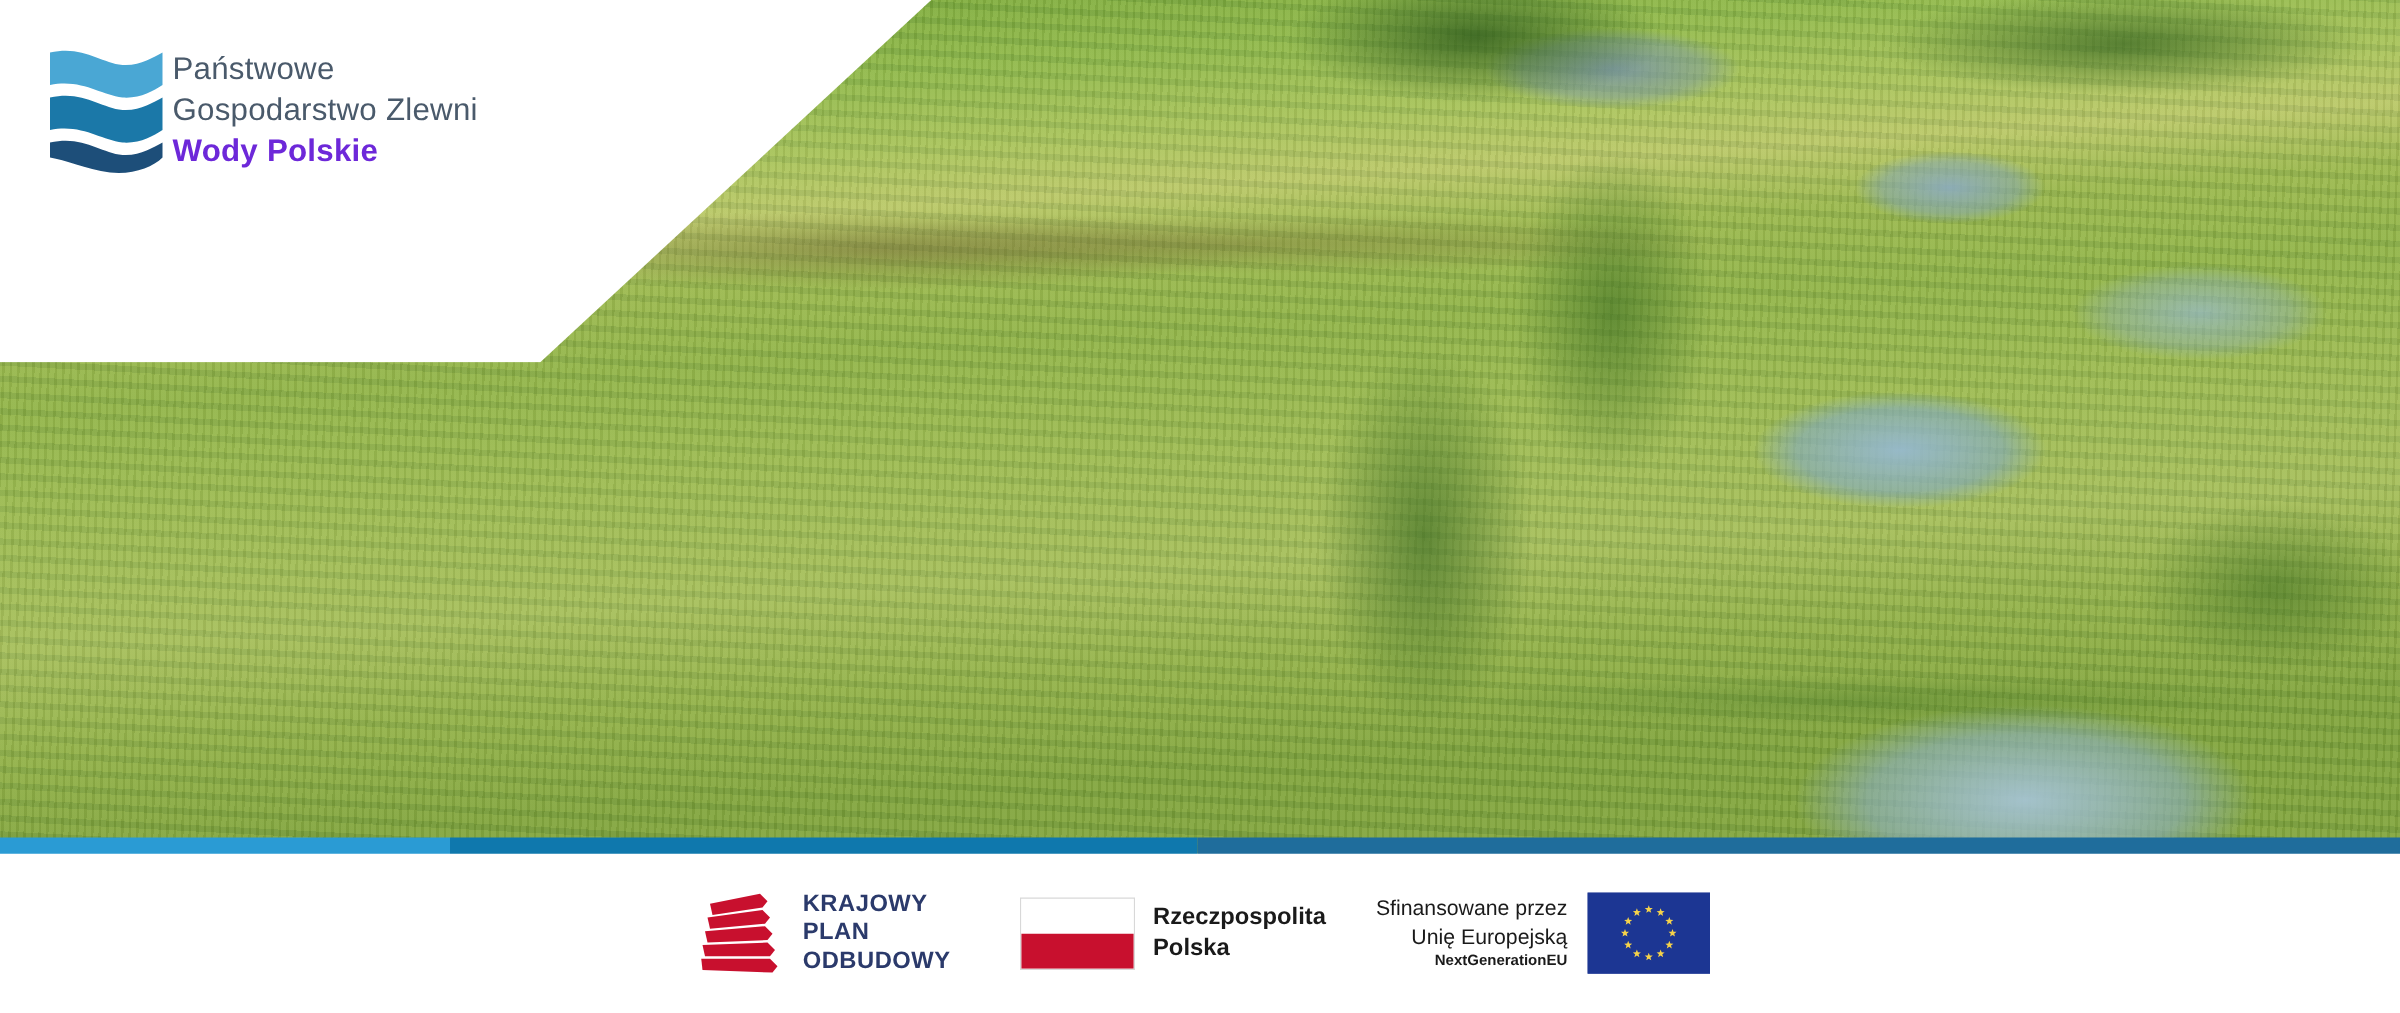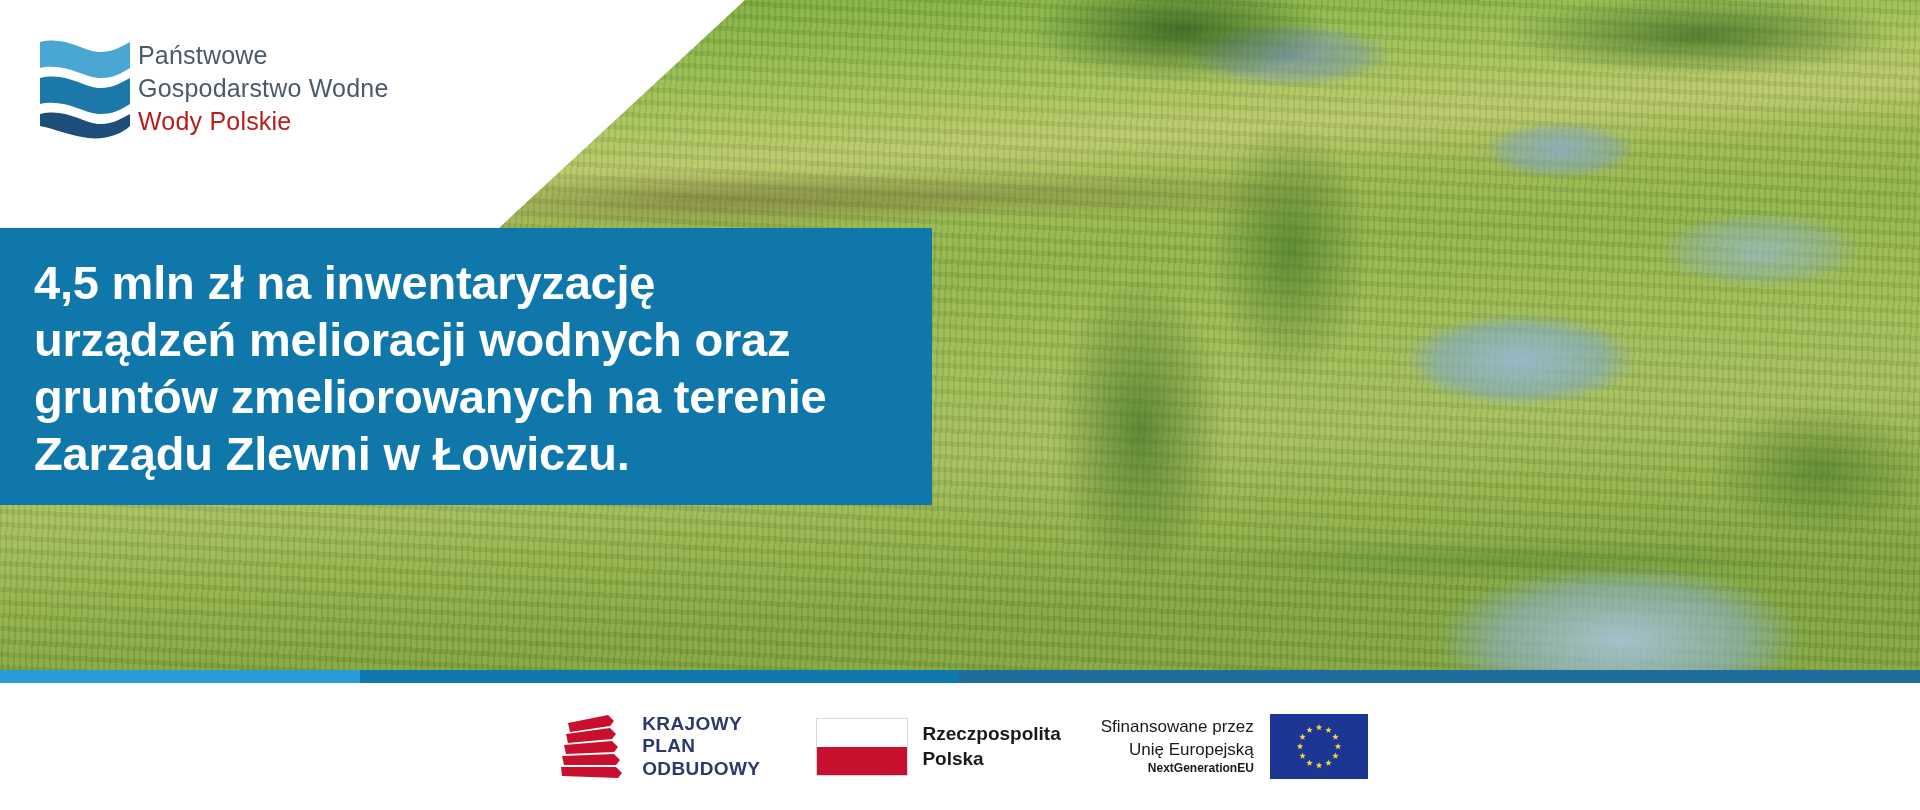--- a/index.html
+++ b/index.html
@@ -88,22 +88,22 @@
   .logo-text { line-height: 1.32; }
   .logo-text .l1,
   .logo-text .l2 {
     font-size: 25px;
     color: #4a5a6b;
     letter-spacing: 0.2px;
     white-space: nowrap;
   }
   .logo-text .l3 {
     font-size: 25px;
-    font-weight: normal;
-    color: #b91c1c;
+    font-weight: bold;
+    color: #6d28d9;
     letter-spacing: 0.2px;
     white-space: nowrap;
   }
 
   
   .headline-box {
     position: absolute;
     left: 0;
     top: 228px;
     width: 932px;
@@ -213,33 +213,25 @@
   <div class="white-wedge"></div>
 
   <div class="logo-block">
     <svg class="logo-mark" viewBox="0 0 98 108">
       <path d="M4 8 C30 2, 44 16, 62 18 C76 19, 86 12, 94 8 L94 34 C86 39, 76 45, 62 44 C44 42, 30 29, 4 34 Z" fill="#4aa7d4"></path>
       <path d="M4 44 C30 38, 44 52, 62 54 C76 55, 86 48, 94 44 L94 70 C86 75, 76 81, 62 80 C44 78, 30 65, 4 70 Z" fill="#1b78a8"></path>
       <path d="M4 80 C30 74, 44 88, 62 90 C76 91, 86 84, 94 80 L94 92 C86 100, 70 106, 52 104 C32 101, 16 94, 4 92 Z" fill="#1d4e79"></path>
     </svg>
     <div class="logo-text">
       <div class="l1">Państwowe</div>
-      <div class="l2">Gospodarstwo Wodne</div>
+      <div class="l2">Gospodarstwo Zlewni</div>
       <div class="l3">Wody Polskie</div>
     </div>
   </div>
 
-  <div class="headline-box">
-    <h1 class="headline">
-      <span class="hl-line">4,5 mln zł na inwentaryzację</span>
-      <span class="hl-line">urządzeń melioracji wodnych oraz</span>
-      <span class="hl-line">gruntów zmeliorowanych na terenie</span>
-      <span class="hl-line">Zarządu Zlewni w Łowiczu.</span>
-    </h1>
-  </div>
 
   <div class="stripe">
     <div class="seg-1"></div>
     <div class="seg-2"></div>
     <div class="seg-3"></div>
   </div>
 
   <div class="footer">
 
     <div class="footer-group kpo">

